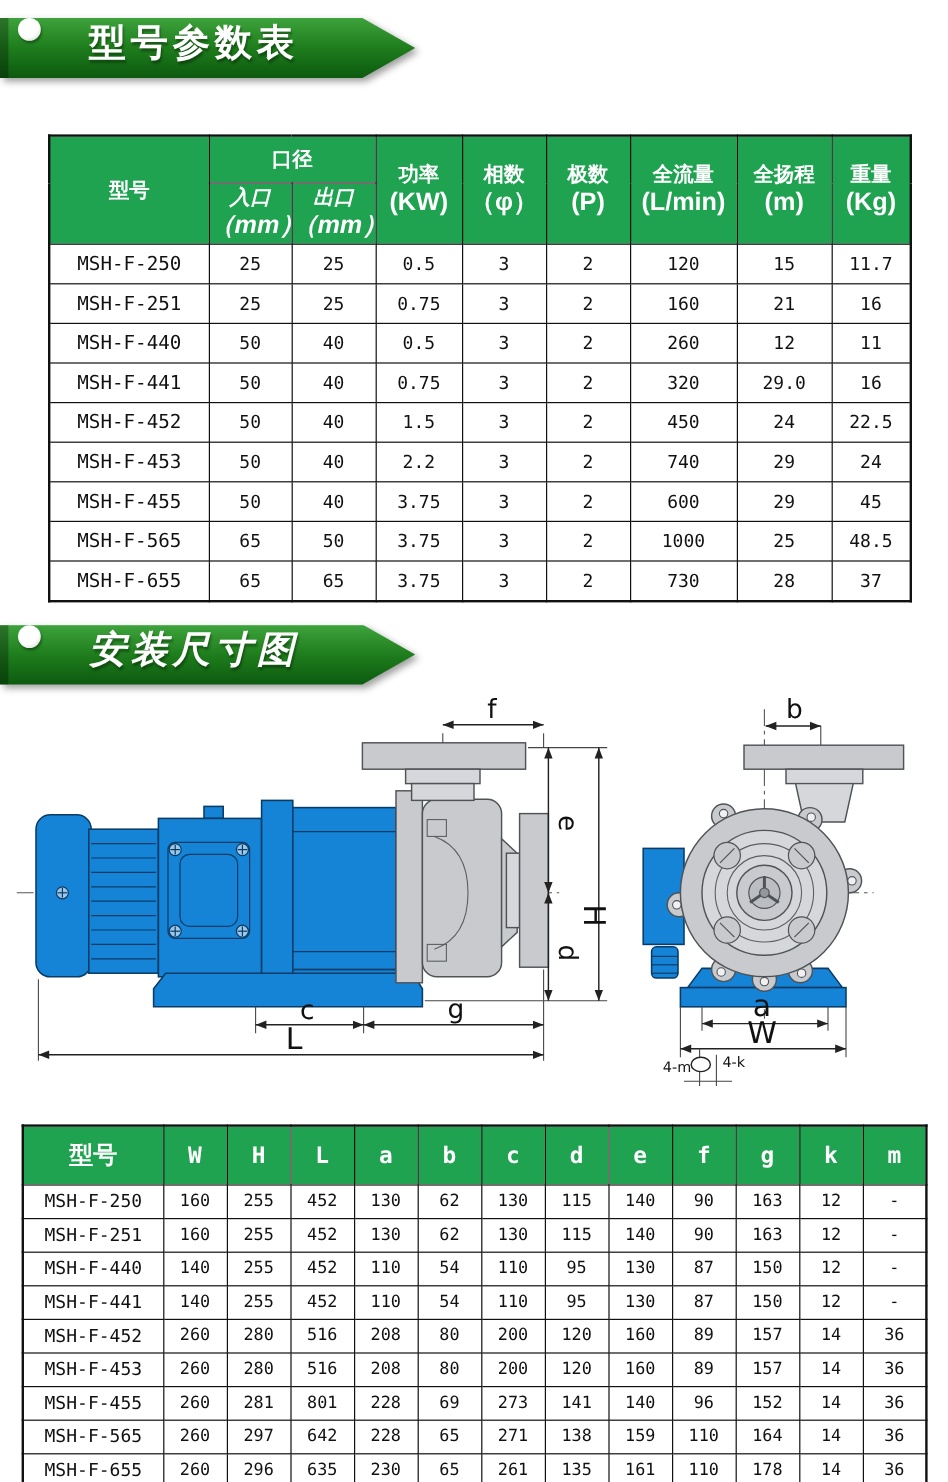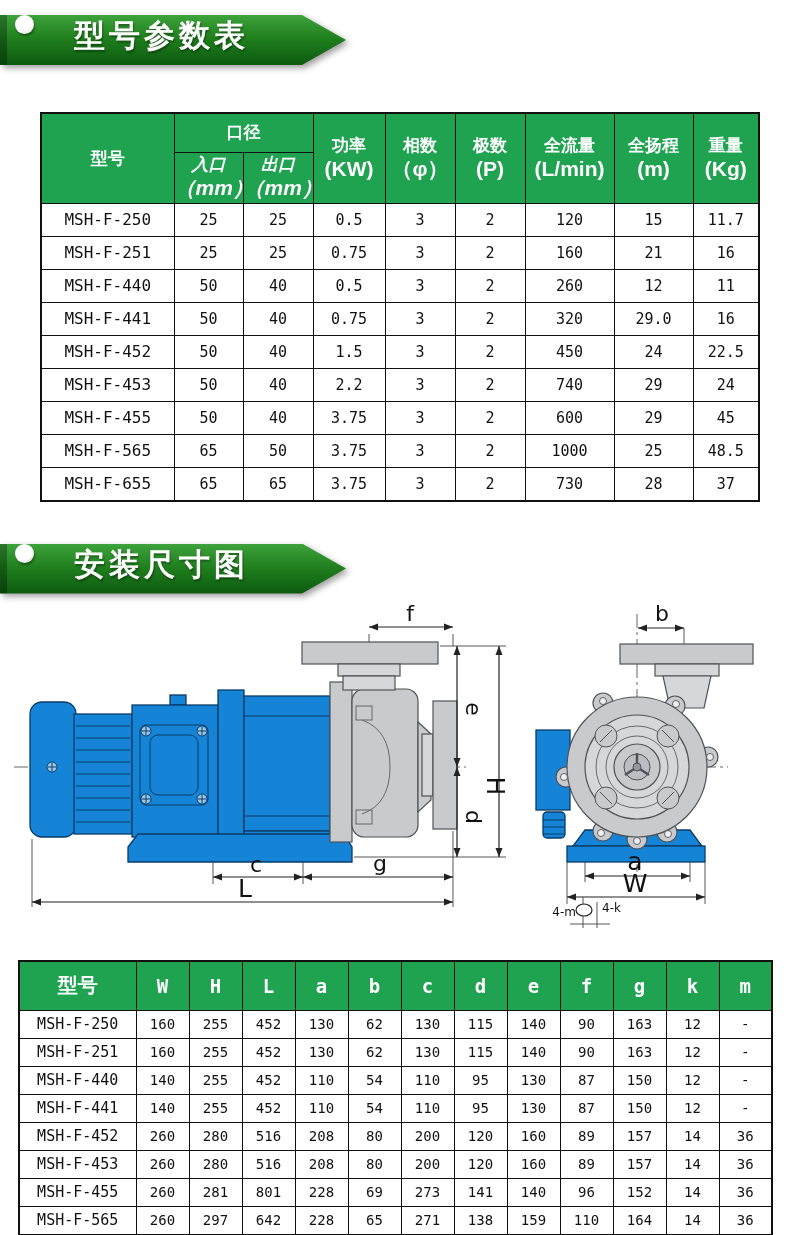--- a/index.html
+++ b/index.html
@@ -2,21 +2,21 @@
 <html><head>
 <meta charset="utf-8">
 <style>
   html,body { margin:0; padding:0; background:#ffffff; }
   body { width:790px; font-family:"Liberation Sans", sans-serif; }
   .page { position:relative; width:790px; height:1235px; background:#ffffff; overflow:hidden; }
 
   
   .ribbon-wrap { filter: drop-shadow(3px 3px 3px rgba(0,0,0,.38)); }
   .ribbon-wrap.first { margin-top:15px; }
-  .ribbon-wrap.second { margin-top:42px; }
+  .ribbon-wrap.second { margin-top:19px;font-style:italic; }
   .ribbon { width:346px; height:50px; position:relative; display:flex; align-items:flex-start;
     background:linear-gradient(180deg,#3ea33c 0%, #1f7e1d 48%, #0c5a0f 100%);
     clip-path:polygon(0 0, 302px 0, 100% 50%, 302px 100%, 0 100%); }
   .ribbon::before { content:""; position:absolute; left:0; top:0; width:7px; height:100%;
     background:rgba(0,0,0,.28); }
   .ribbon .dot { width:19px; height:19px; border-radius:50%; margin-left:15px; flex:0 0 auto;
     background:radial-gradient(circle at 38% 32%, #ffffff 55%, #c9cfc9 100%);
     box-shadow:1px 2px 2px rgba(0,0,0,.35); }
   .ribbon .txt { color:#fff; font-size:31px; font-weight:bold; letter-spacing:4px;
     margin-left:40px; text-shadow:1px 2px 2px rgba(0,0,0,.35); white-space:nowrap; }

